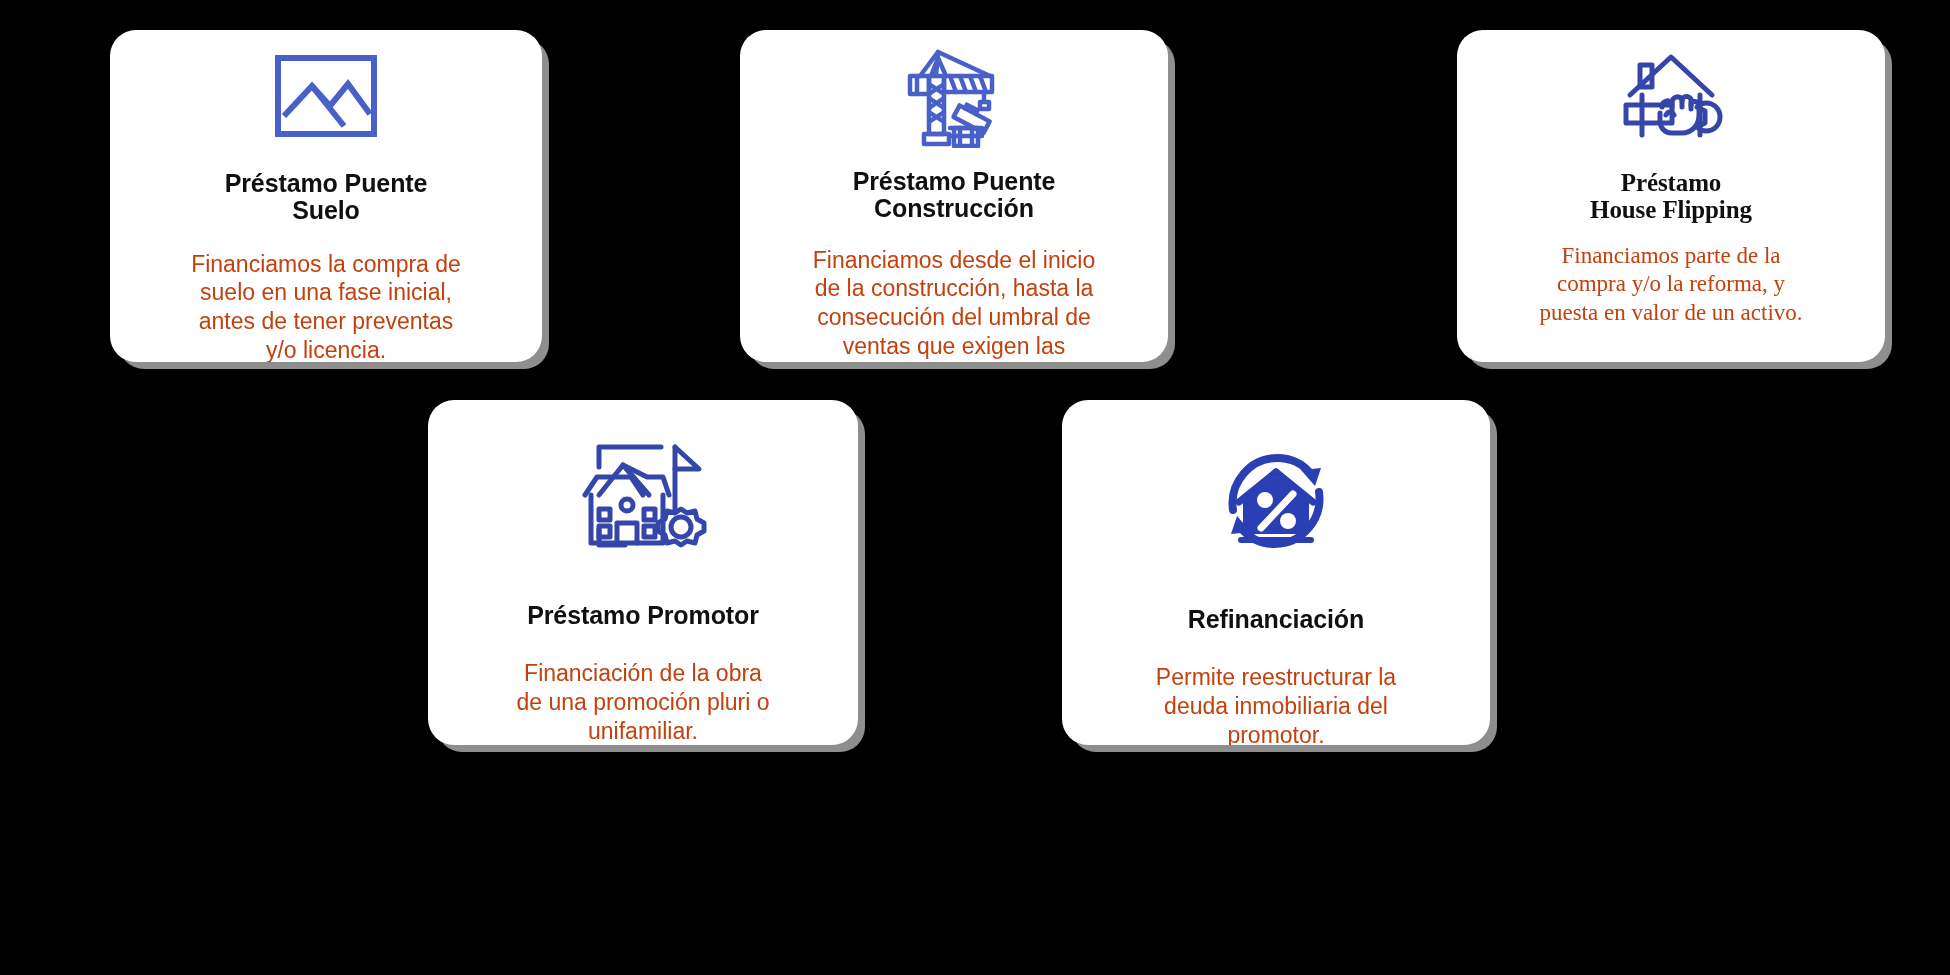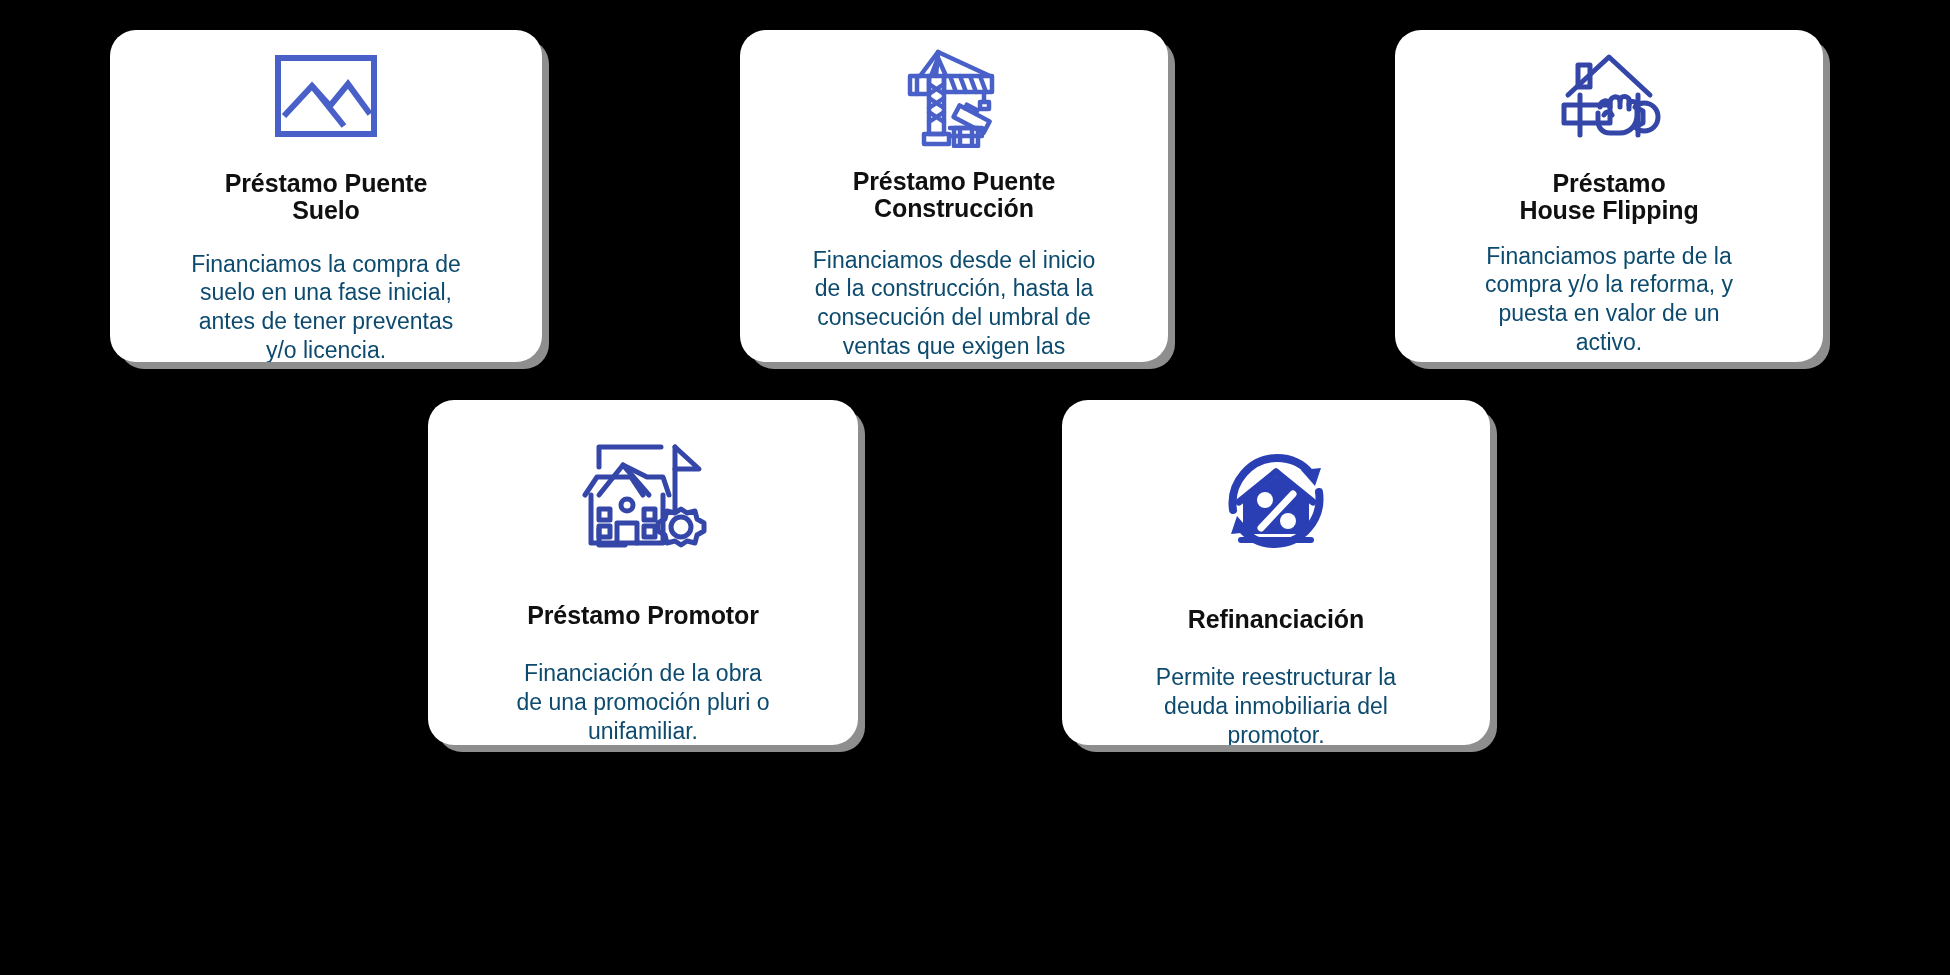--- a/index.html
+++ b/index.html
@@ -26,21 +26,21 @@
     box-shadow: 8px 8px 0px -1px rgba(150,150,150,0.95);
     box-sizing: border-box;
     display: flex;
     flex-direction: column;
     align-items: center;
     overflow: hidden;
   }
   
   .card-1 { left: 110px; top: 30px;  width: 432px; height: 332px; }
   .card-2 { left: 740px; top: 30px;  width: 428px; height: 332px; }
-  .card-3 { left: 1395px; top: 30px; width: 428px; height: 332px; }
+  .card-3 { left: 1457px; top: 30px; width: 428px; height: 332px; font-family: Liberation Serif, serif; }
   
   .card-4 { left: 428px;  top: 400px; width: 430px; height: 345px; }
   .card-5 { left: 1062px; top: 400px; width: 428px; height: 345px; }
 
   .icon-wrap {
     display: flex;
     align-items: center;
     justify-content: center;
     height: 112px;
     width: 100%;
@@ -67,21 +67,21 @@
   }
   .card-1 .card-title { margin-top: 22px; }
   .card-2 .card-title { margin-top: 20px; }
   .card-3 .card-title { margin-top: 22px; }
   .card-4 .card-title { margin-top: 42px; }
   .card-5 .card-title { margin-top: 42px; }
 
   .card-desc {
     font-size: 23px;
     font-weight: normal;
-    color: #0c4a6e;
+    color: #c2410c;
     text-align: center;
     line-height: 1.26;
     padding: 0 20px;
     box-sizing: border-box;
   }
   .card-1 .card-desc { margin-top: 26px; max-width: 330px; }
   .card-2 .card-desc { margin-top: 24px; max-width: 348px; }
   .card-3 .card-desc { margin-top: 18px; max-width: 320px; }
   .card-4 .card-desc { margin-top: 30px; max-width: 300px; }
   .card-5 .card-desc { margin-top: 30px; max-width: 290px; }

